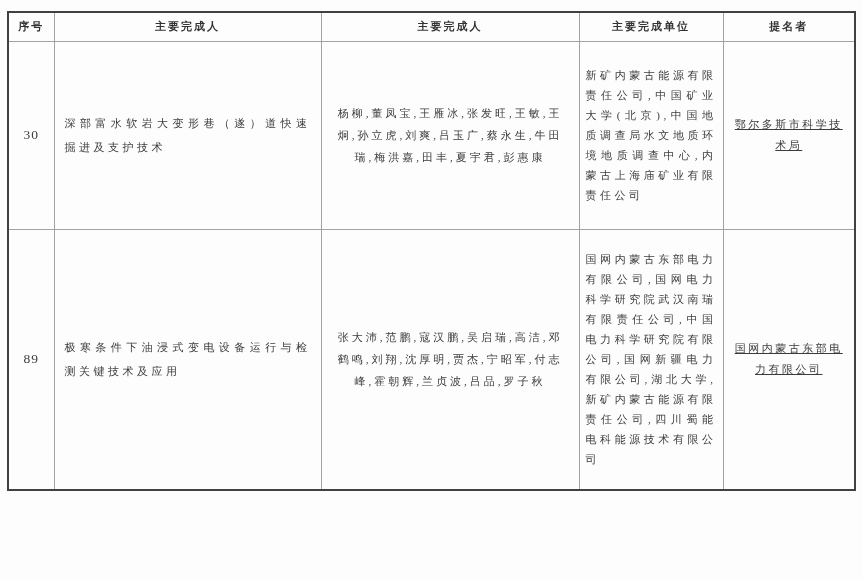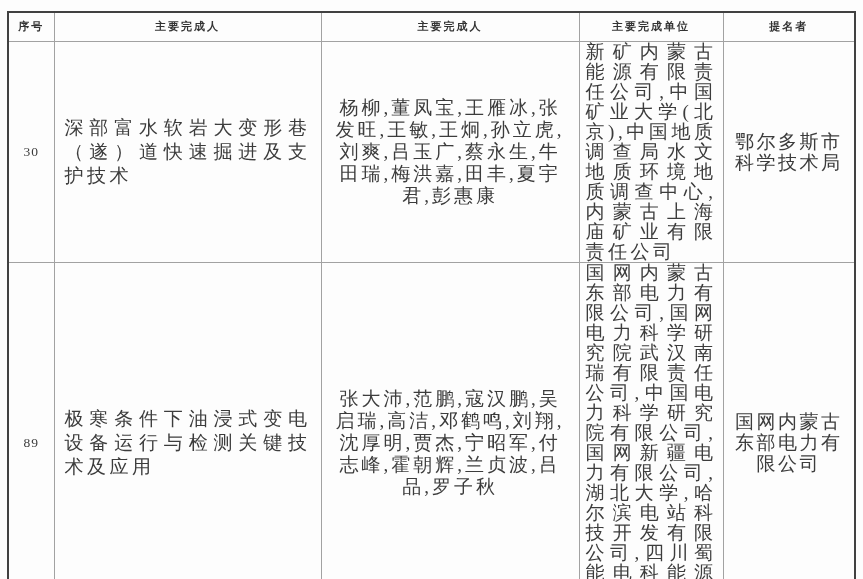--- a/index.html
+++ b/index.html
@@ -31,21 +31,21 @@
   tr.header-row{height:29px;}
   tr.row-52{height:188px;}
   tr.row-53{height:80px;}
   tr.row-54{height:261px;}
   th{
     font-weight:bold;
     font-size:11px;
     letter-spacing:2px;
     color:#333333;
   }
-  td{font-size:19px;}
+  td{font-size:11px;}
   td.c-no{
     text-align:center;
     font-size:13.5px;
     letter-spacing:1px;
   }
   td.c-project{
     text-align:justify;
     padding:8px 10px;
     line-height:24px;
     letter-spacing:3.5px;
@@ -65,20 +65,21 @@
     line-height:20px;
     letter-spacing:3.5px;
     word-break:break-all;
   }
   td.c-nominator{
     text-align:center;
     padding:0 8px;
     line-height:21px;
     letter-spacing:2.5px;
     word-break:break-all;
+    text-decoration:underline;
   }
 </style>
 </head>
 <body>
 
 <div class="doc">
   <table class="awards">
     <colgroup>
       <col style="width:46px">
       <col style="width:267px">
@@ -101,18 +102,18 @@
         <td class="c-people">杨柳,董凤宝,王雁冰,张发旺,王敏,王炯,孙立虎,刘爽,吕玉广,蔡永生,牛田瑞,梅洪嘉,田丰,夏宇君,彭惠康</td>
         <td class="c-org">新矿内蒙古能源有限责任公司,中国矿业大学(北京),中国地质调查局水文地质环境地质调查中心,内蒙古上海庙矿业有限责任公司</td>
         <td class="c-nominator">鄂尔多斯市科学技术局</td>
       </tr>
 
 
       <tr class="row-54">
         <td class="c-no">89</td>
         <td class="c-project">极寒条件下油浸式变电设备运行与检测关键技术及应用</td>
         <td class="c-people">张大沛,范鹏,寇汉鹏,吴启瑞,高洁,邓鹤鸣,刘翔,沈厚明,贾杰,宁昭军,付志峰,霍朝辉,兰贞波,吕品,罗子秋</td>
-        <td class="c-org">国网内蒙古东部电力有限公司,国网电力科学研究院武汉南瑞有限责任公司,中国电力科学研究院有限公司,国网新疆电力有限公司,湖北大学,哈尔滨电站科技开发有限公司,四川蜀能电科能源技术有限公司</td>
+        <td class="c-org">国网内蒙古东部电力有限公司,国网电力科学研究院武汉南瑞有限责任公司,中国电力科学研究院有限公司,国网新疆电力有限公司,湖北大学,新矿内蒙古能源有限责任公司,四川蜀能电科能源技术有限公司</td>
         <td class="c-nominator">国网内蒙古东部电力有限公司</td>
       </tr>
     </tbody>
   </table>
 </div>
 
 </body></html>

